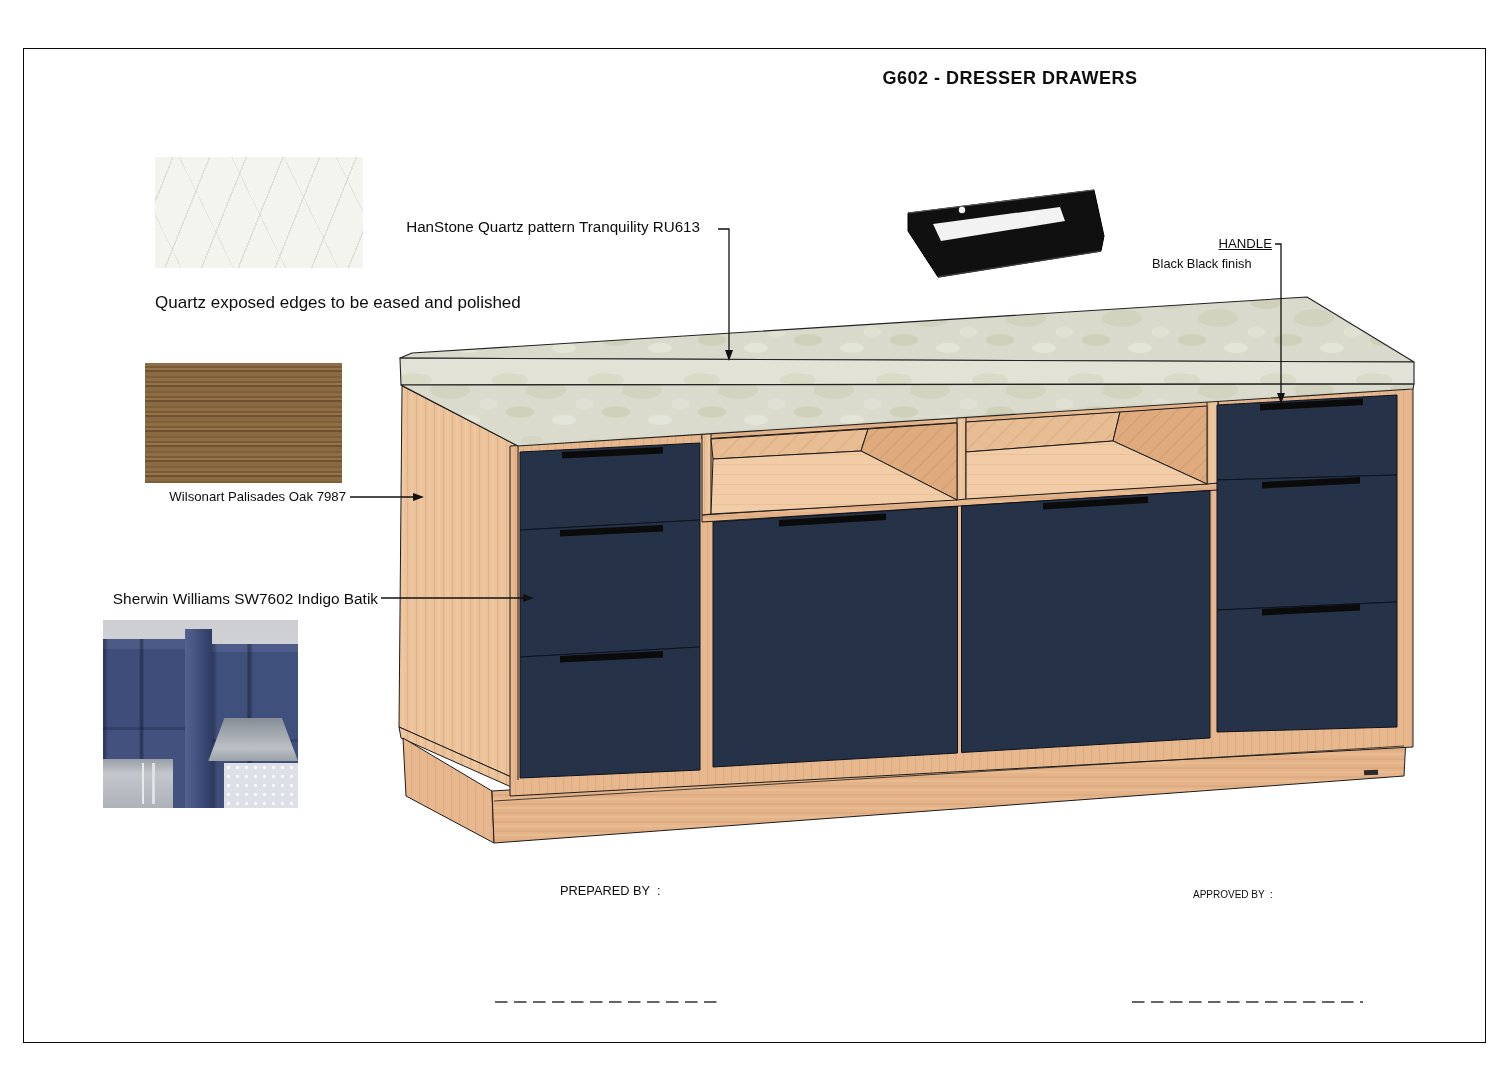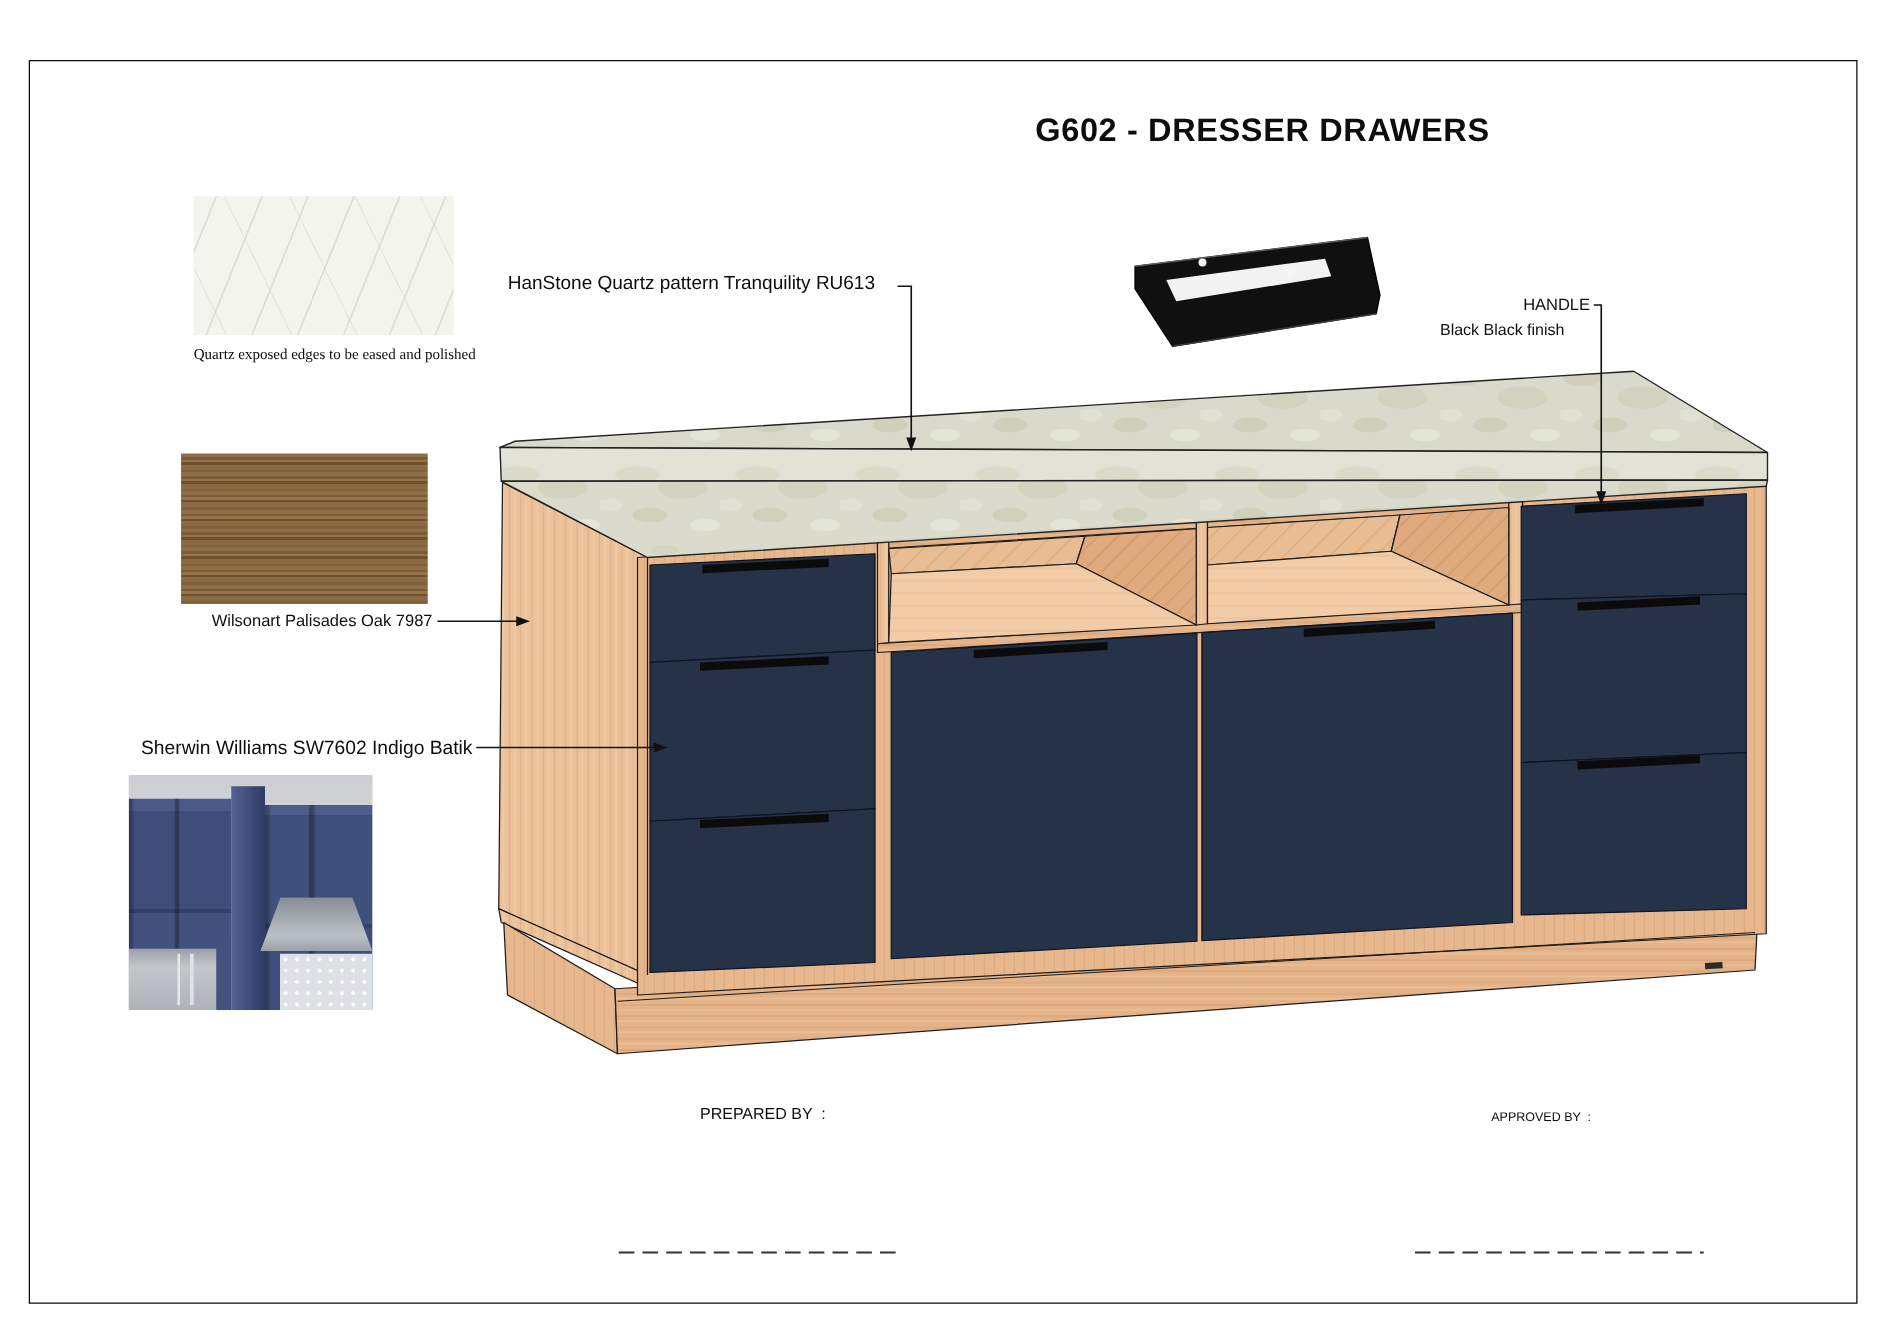--- a/index.html
+++ b/index.html
@@ -2,26 +2,26 @@
 <html><head>
 <meta charset="utf-8">
 <style>
   html,body{margin:0;padding:0;background:#ffffff;}
   body{width:1507px;height:1065px;position:relative;font-family:"Liberation Sans",sans-serif;color:#111;overflow:hidden;}
   .abs{position:absolute;}
   .lbl{position:absolute;color:#0d0d0d;white-space:pre;line-height:1.25;}
   .r{text-align:right;}
   .c{text-align:center;}
   #page-border{position:absolute;left:23px;top:48px;width:1461px;height:993px;border:1.6px solid #0a0a0a;}
-  #doc-title{left:710px;top:88px;width:600px;font-size:26px;font-weight:bold;letter-spacing:.5px;}
+  #doc-title{left:710px;top:67px;width:600px;font-size:18px;font-weight:bold;letter-spacing:.5px;}
   #quartz-label{left:312px;top:217px;width:388px;font-size:15.2px;}
-  #quartz-note{left:155px;top:276px;font-size:12px;font-family:Liberation Serif, serif;}
+  #quartz-note{left:155px;top:292px;font-size:17px;}
   #wood-label{left:116px;top:489px;width:230px;font-size:13.2px;}
   #paint-label{left:46px;top:589px;width:332px;font-size:15.4px;}
-  #handle-label{left:1172px;top:236px;width:100px;font-size:13.2px;}
+  #handle-label{left:1172px;top:236px;width:100px;font-size:13.2px;text-decoration:underline;}
   #handle-finish{left:1152px;top:256px;font-size:12.8px;}
   #prepared-label{left:560px;top:883px;font-size:12.8px;text-align:center;}
   #approved-label{left:1193px;top:889px;font-size:10px;}
   
   #quartz-swatch{left:155px;top:157px;width:208px;height:111px;
     background:
       repeating-linear-gradient(112deg, rgba(205,205,192,0) 0 16px, rgba(200,200,186,.45) 16px 17.5px, rgba(205,205,192,0) 17.5px 34px),
       repeating-linear-gradient(64deg, rgba(210,210,198,0) 0 23px, rgba(203,203,190,.35) 23px 24px, rgba(210,210,198,0) 24px 47px),
       #f4f4ef;}
   

